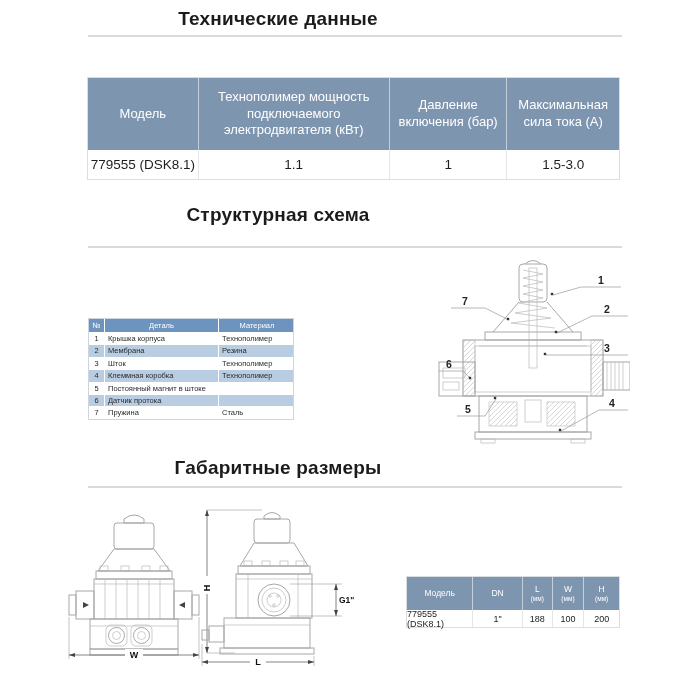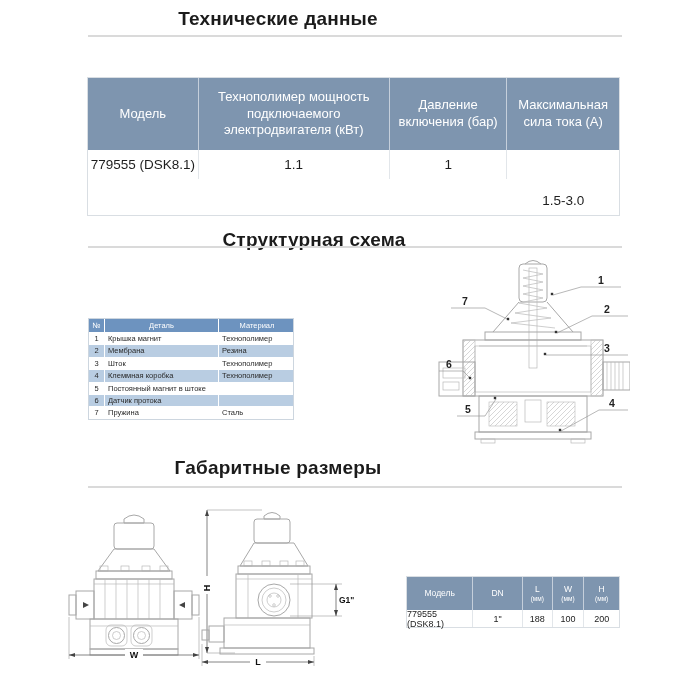--- a/index.html
+++ b/index.html
@@ -15,21 +15,21 @@
   .tech-table { position:absolute; left:87px; top:77px; width:533px; border:1px solid #d9dee3; }
   .tech-head { display:grid; grid-template-columns:111fr 192fr 118fr 112fr; }
   .tech-head .cell { background:#7e95af; color:#fff; height:72px;
                      display:flex; align-items:center; justify-content:center; text-align:center;
                      font-size:13px; line-height:1.3; padding:0 8px;
                      border-right:1px solid rgba(255,255,255,.55); }
   .tech-head .cell:last-child { border-right:none; }
   .tech-row { display:grid; grid-template-columns:111fr 192fr 118fr 112fr; background:#fff; }
   .tech-row .cell { height:29px; display:flex; align-items:center; justify-content:center;
                     font-size:13.5px; color:#1e1e1e; border-right:1px solid #e2e6ea; }
-  .tech-row .cell:last-child { border-right:none;margin-top:36px; }
+  .tech-row .cell:last-child { border-right:none; }
 
   
   .parts-table { position:absolute; left:88px; top:318px; width:206px;
                  border:1px solid #cdd6df; font-size:7.5px; color:#2a2a2a; }
   .p-row { display:grid; grid-template-columns:16px 114px 76px; border-top:1px solid #fff; }
   .p-row:first-child { border-top:none; }
   .p-row .c { padding:0 3px; height:11.4px; line-height:11.4px; overflow:hidden;
               white-space:nowrap; border-right:1px solid #fff; }
   .p-row .c:last-child { border-right:none; }
   .p-row .num { text-align:center; padding:0; }
@@ -81,32 +81,32 @@
       <div class="cell">Максимальная сила тока (А)</div>
     </div>
     <div class="tech-row">
       <div class="cell">779555 (DSK8.1)</div>
       <div class="cell">1.1</div>
       <div class="cell">1</div>
       <div class="cell">1.5-3.0</div>
     </div>
   </div>
 
-  <div class="sec-title" style="top:229px;margin-left:36px;">Структурная схема</div>
+  <div class="sec-title" style="top:204px;">Структурная схема</div>
   <div class="rule" style="top:246px;"></div>
 
   <div class="parts-table">
     <div class="p-row p-head">
       <div class="c num">№</div>
       <div class="c">Деталь</div>
       <div class="c">Материал</div>
     </div>
     <div class="p-row p-odd">
       <div class="c num">1</div>
-      <div class="c">Крышка магнит</div>
+      <div class="c">Крышка корпуса</div>
       <div class="c">Технополимер</div>
     </div>
     <div class="p-row p-even">
       <div class="c num">2</div>
       <div class="c">Мембрана</div>
       <div class="c">Резина</div>
     </div>
     <div class="p-row p-odd">
       <div class="c num">3</div>
       <div class="c">Шток</div>

